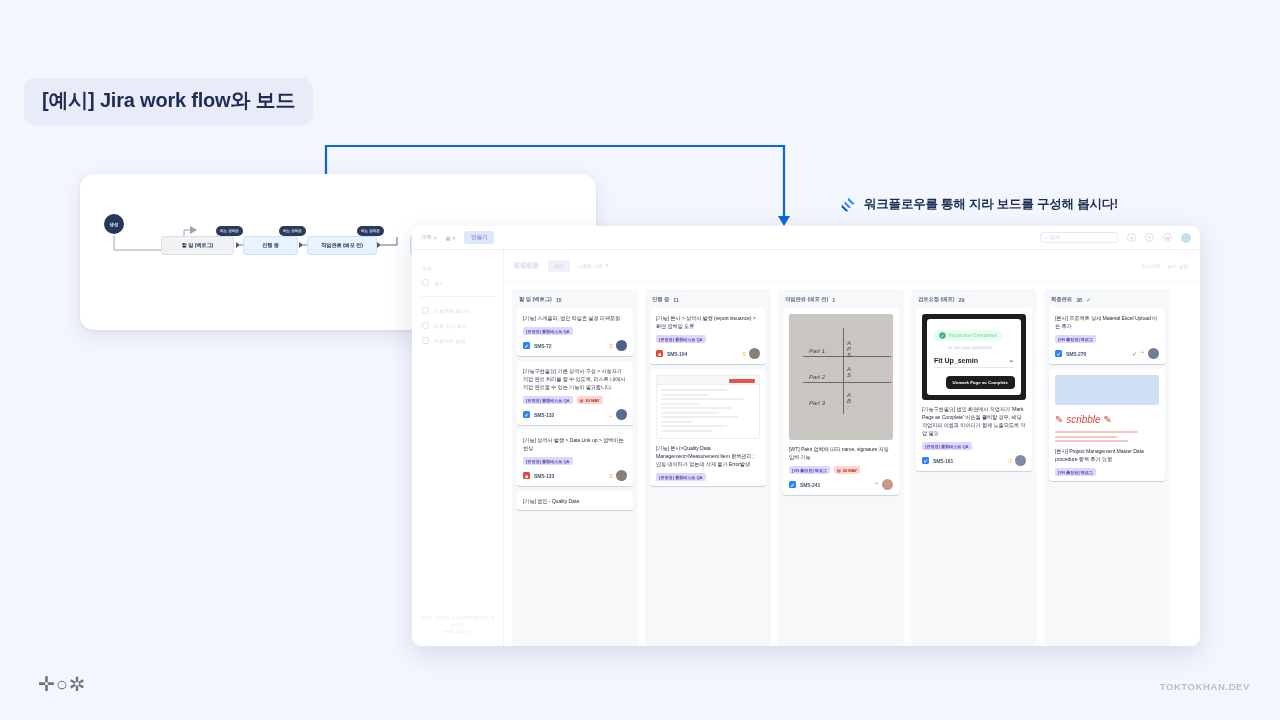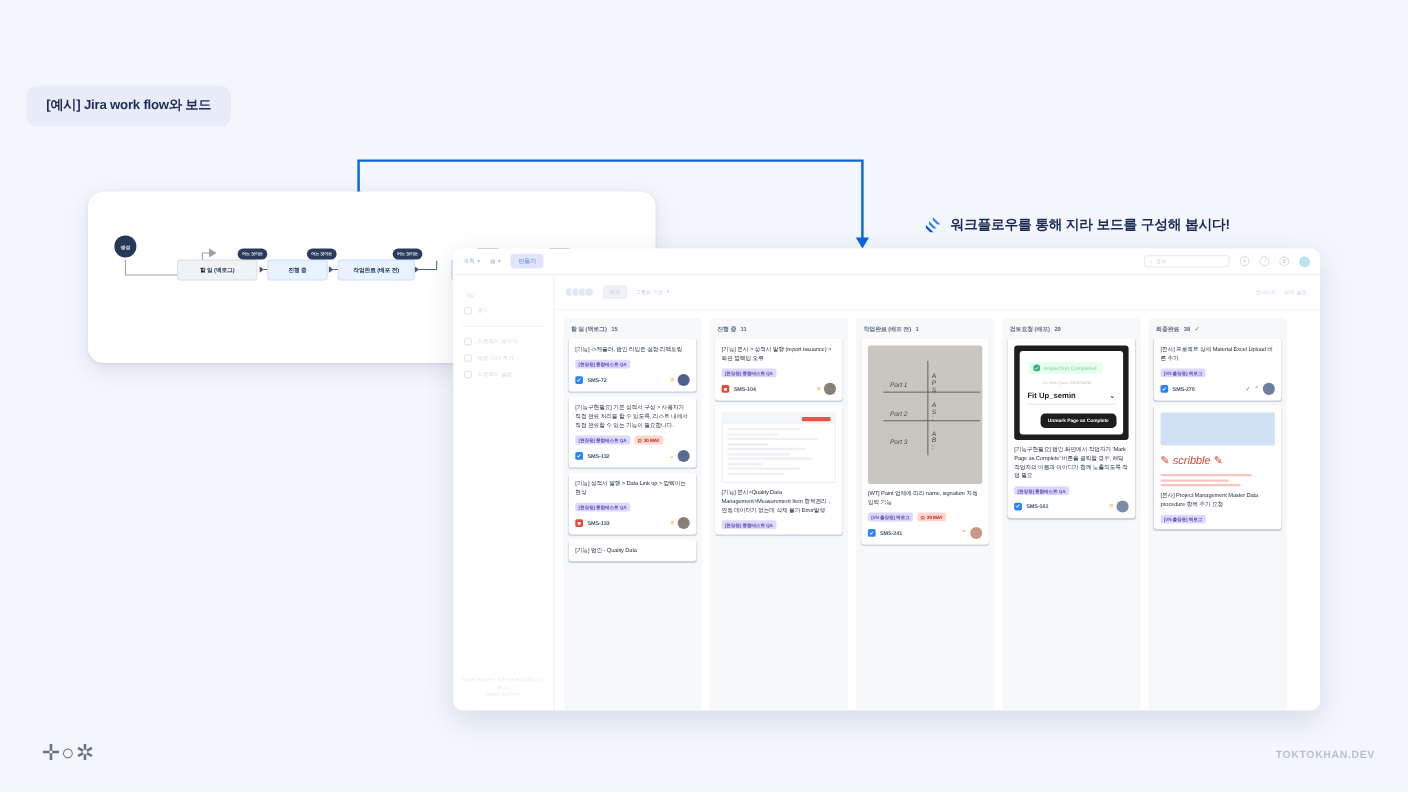--- a/index.html
+++ b/index.html
@@ -7,21 +7,21 @@
   body {
     background:#f3f6fd;
     font-family:"Liberation Sans","DejaVu Sans",sans-serif;
     position:relative;
   }
 
   
   #title-pill{
     position:absolute; left:24px; top:78px;
     background:#e7ecf8; color:#1f2d54;
-    font-size:12px; font-weight:700; letter-spacing:-0.2px;
+    font-size:20px; font-weight:700; letter-spacing:-0.2px;
     padding:9px 18px 11px 18px; border-radius:10px;
   }
 
   
   #connector{ position:absolute; left:300px; top:140px; }
 
   
   #workflow-card{
     position:absolute; left:80px; top:174px; width:516px; height:156px;
     background:#fff; border-radius:14px;

